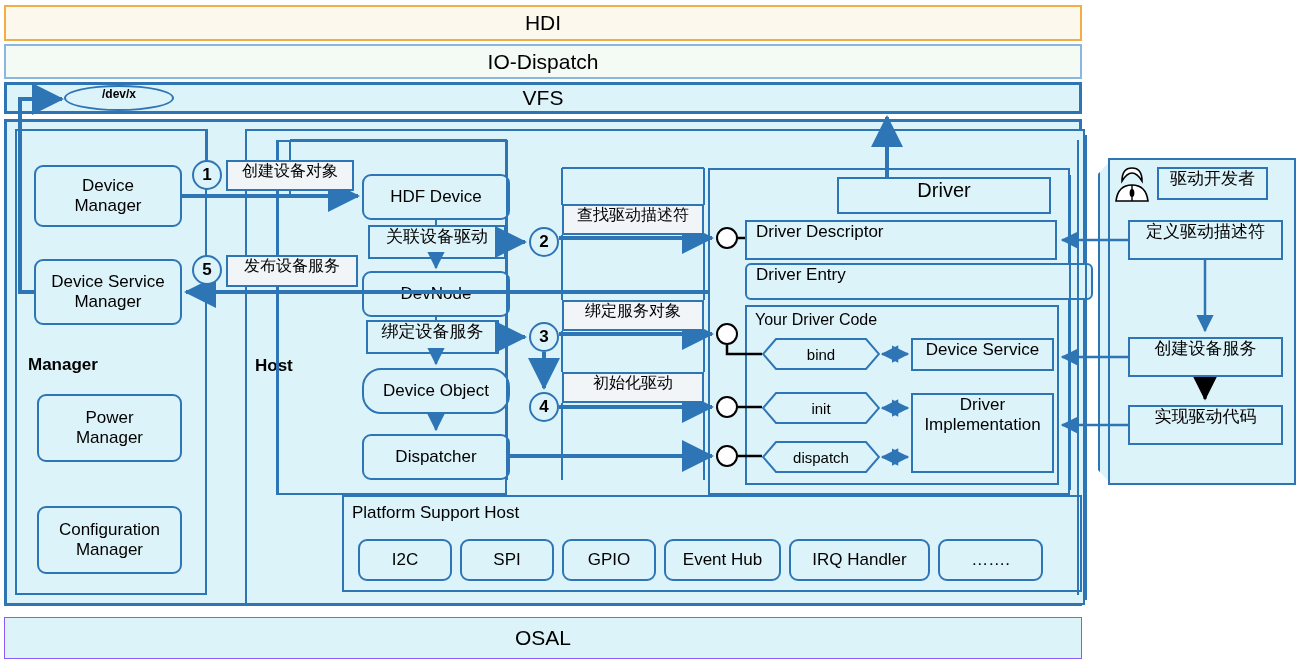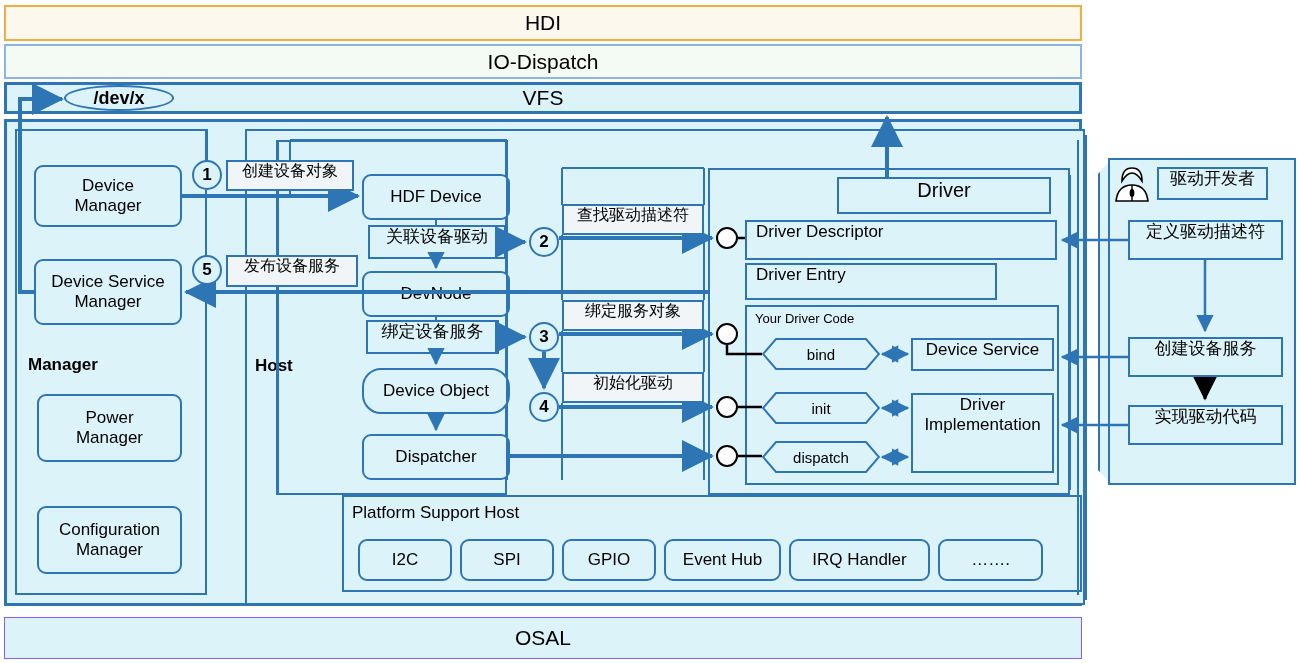--- a/index.html
+++ b/index.html
@@ -86,22 +86,22 @@
     border-radius:50%;
     border:2.5px solid #000;
     background:#fff;
     z-index:45;
   }
 
   .oval{
     border:2px solid #2e75b6;
     border-radius:50%;
     background:#ddf3fa;
-    display:flex;align-items:flex-end;justify-content:center;
-    font-weight:bold;font-size:18px;
+    display:flex;align-items:flex-start;justify-content:center;
+    font-weight:bold;font-size:12px;
     z-index:30;
   }
 
   .hex-wrap{z-index:20;}
   .hex-label{
     position:absolute;left:0;top:0;width:100%;height:100%;
     display:flex;align-items:center;justify-content:center;
     font-size:15px;
   }
 
@@ -231,26 +231,26 @@
   <div class="abs" style="left:708px;top:168px;width:362px;height:327px;border:2px solid #2e75b6;background:transparent;"></div>
 
   <div class="abs sq" style="left:837px;top:177px;width:214px;height:37px;">
     <span style="font-size:20px;">Driver</span>
   </div>
 
   <div class="abs sq sq-left" style="left:745px;top:220px;width:312px;height:40px;">
     <span>Driver Descriptor</span>
   </div>
 
-  <div class="abs sq sq-left" style="left:745px;top:263px;width:252px;height:37px;">
+  <div class="abs sq sq-left" style="left:745px;top:263px;width:348px;height:37px;border-radius:6px;">
     <span>Driver Entry</span>
   </div>
 
   <div class="abs" style="left:745px;top:305px;width:314px;height:180px;border:2px solid #2e75b6;background:transparent;"></div>
-  <div class="abs" style="left:755px;top:311px;font-size:13px;">Your Driver Code</div>
+  <div class="abs" style="left:755px;top:311px;font-size:16px;">Your Driver Code</div>
 
   <div class="abs sq" style="left:911px;top:338px;width:143px;height:33px;">
     <span>Device Service</span>
   </div>
 
   <div class="abs sq" style="left:911px;top:393px;width:143px;height:80px;">
     <div>
       <div>Driver</div>
       <div>Implementation</div>
     </div>

